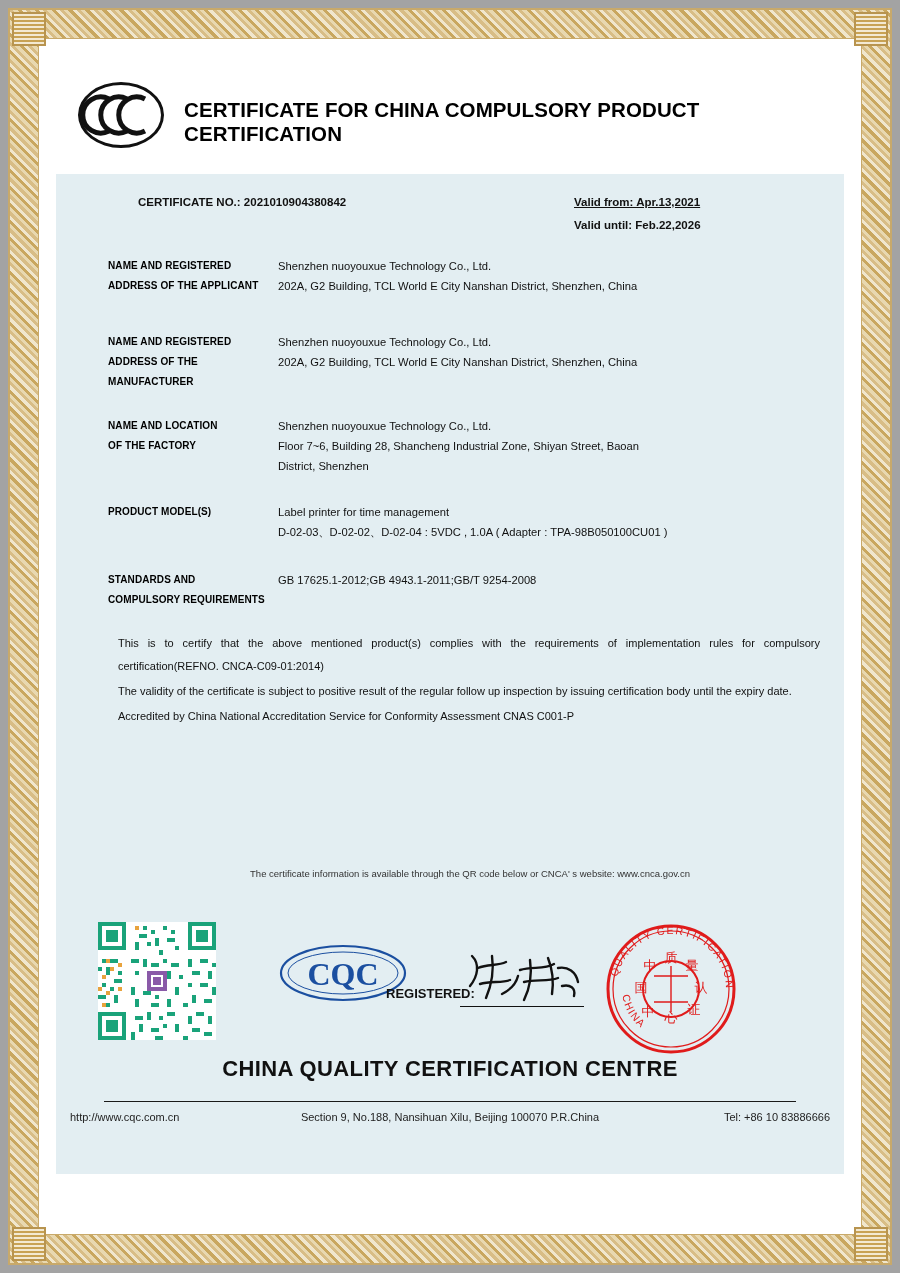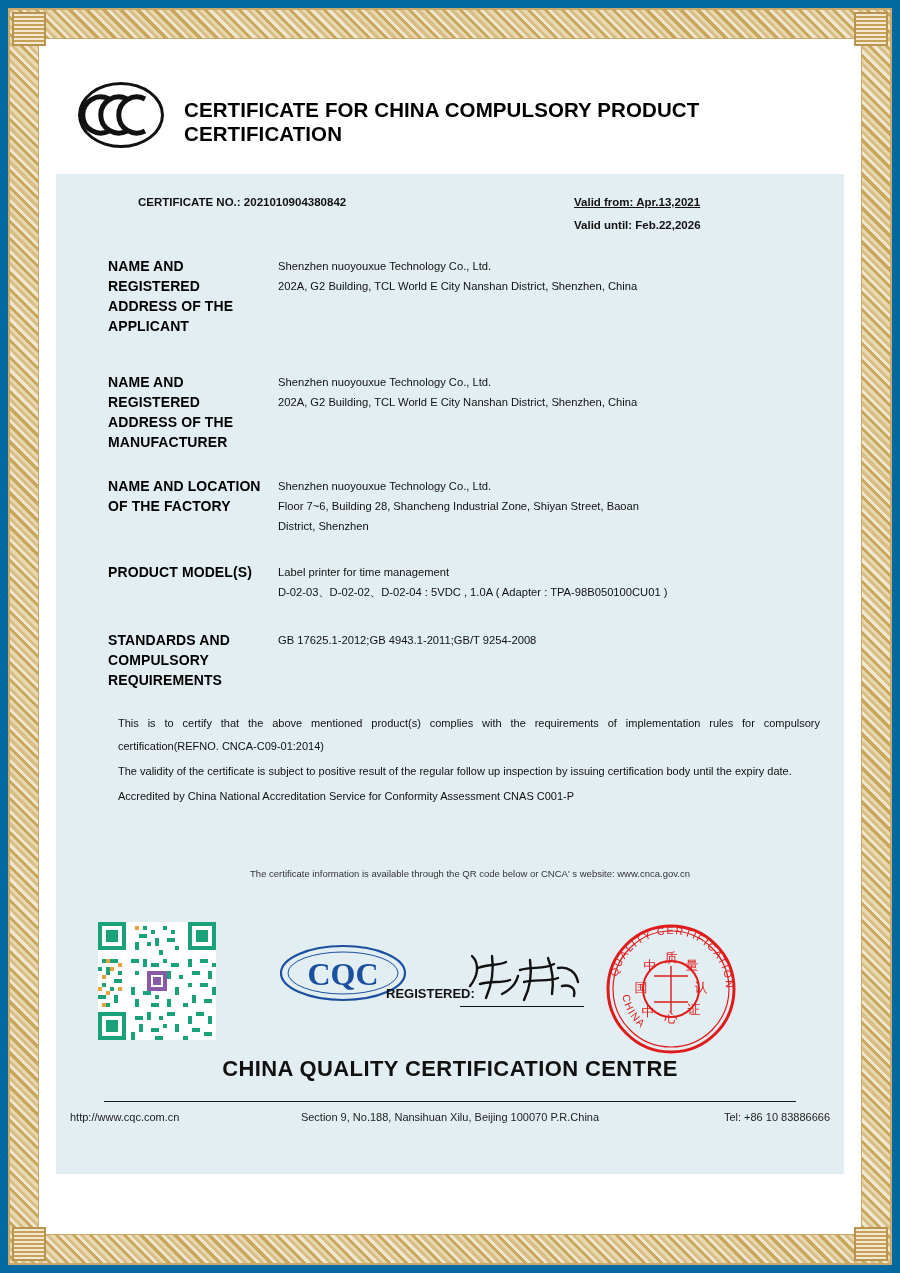--- a/index.html
+++ b/index.html
@@ -8,21 +8,21 @@
     background: #ffffff;
   }
   body {
     font-family: "Liberation Sans", sans-serif;
   }
   .page {
     position: relative;
     width: 900px;
     height: 1273px;
     box-sizing: border-box;
-    background: #0369a1;
+    background: #a3a3a3;
     overflow: hidden;
   }
 
   
   .border-outer {
     position: absolute;
     left: 8px; top: 8px;
     width: 884px; height: 1257px;
     box-sizing: border-box;
     border: 2px solid #c8a96a;
@@ -140,21 +140,21 @@
   .field {
     position: relative;
     display: flex;
     padding: 0 24px 0 52px;
     box-sizing: border-box;
     margin-bottom: 14px;
   }
   .field-label {
     width: 170px;
     flex: 0 0 170px;
-    font-size: 14px;
+    font-size: 10px;
     font-weight: bold;
     line-height: 20px;
     color: #000;
     letter-spacing: 0.1px;
   }
   .field-value {
     flex: 1;
     font-size: 11.2px;
     line-height: 20px;
     color: #111;

